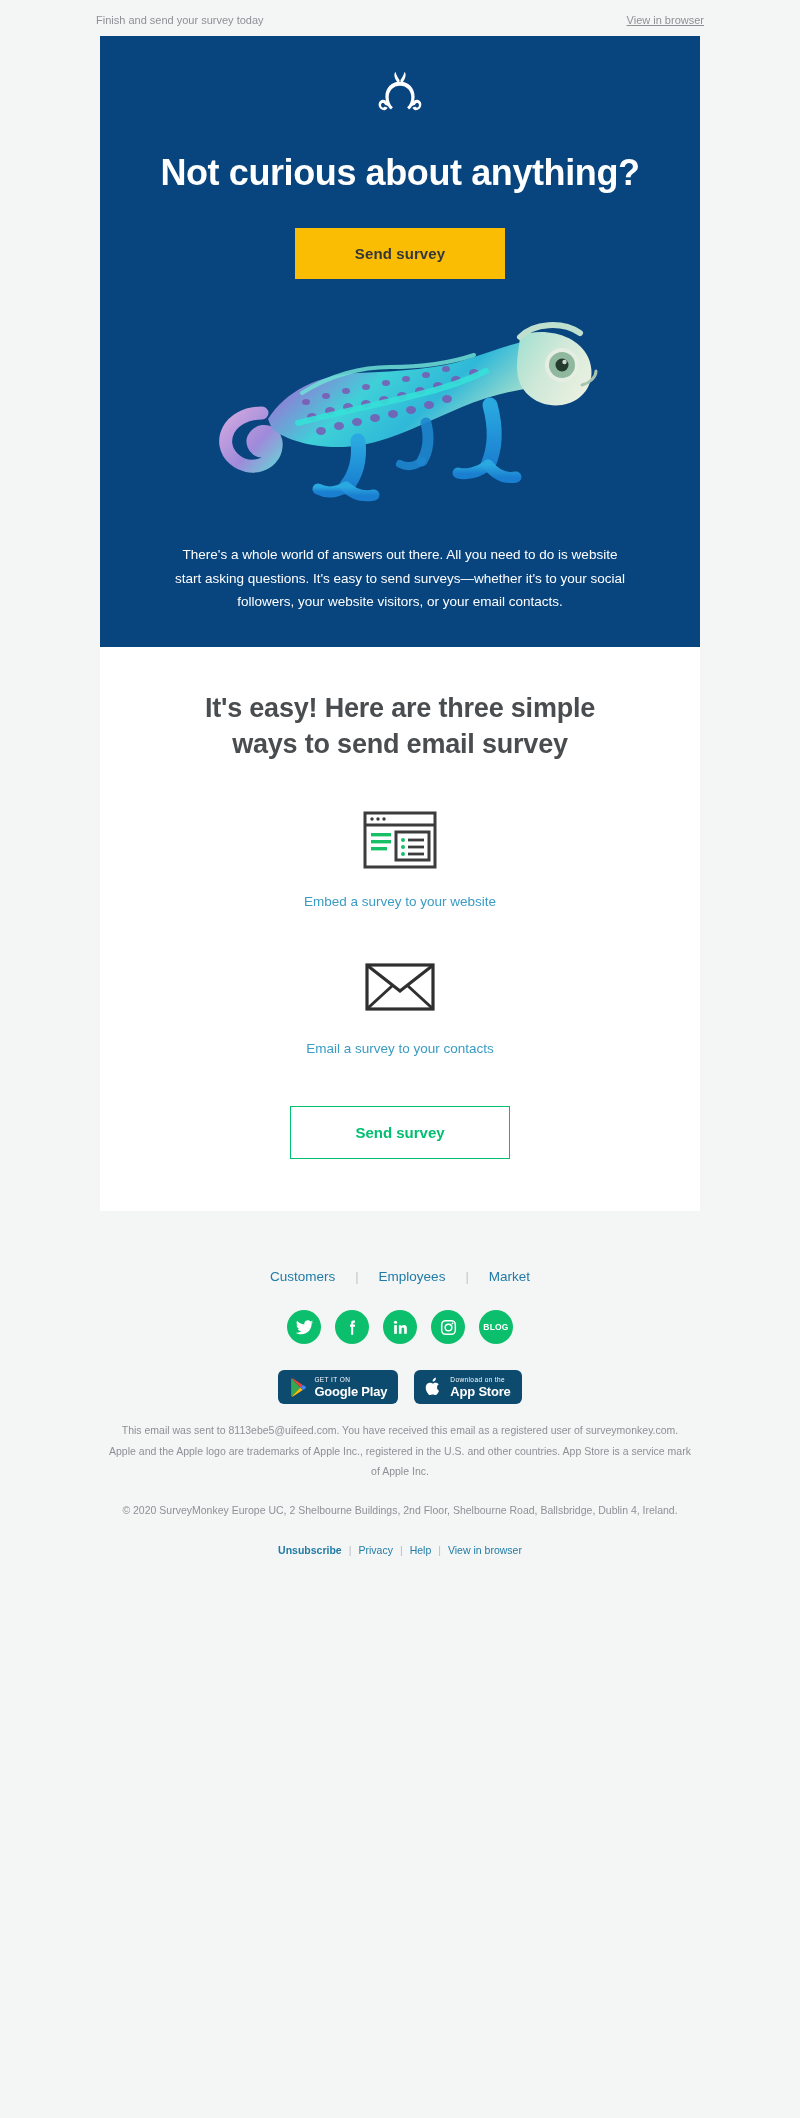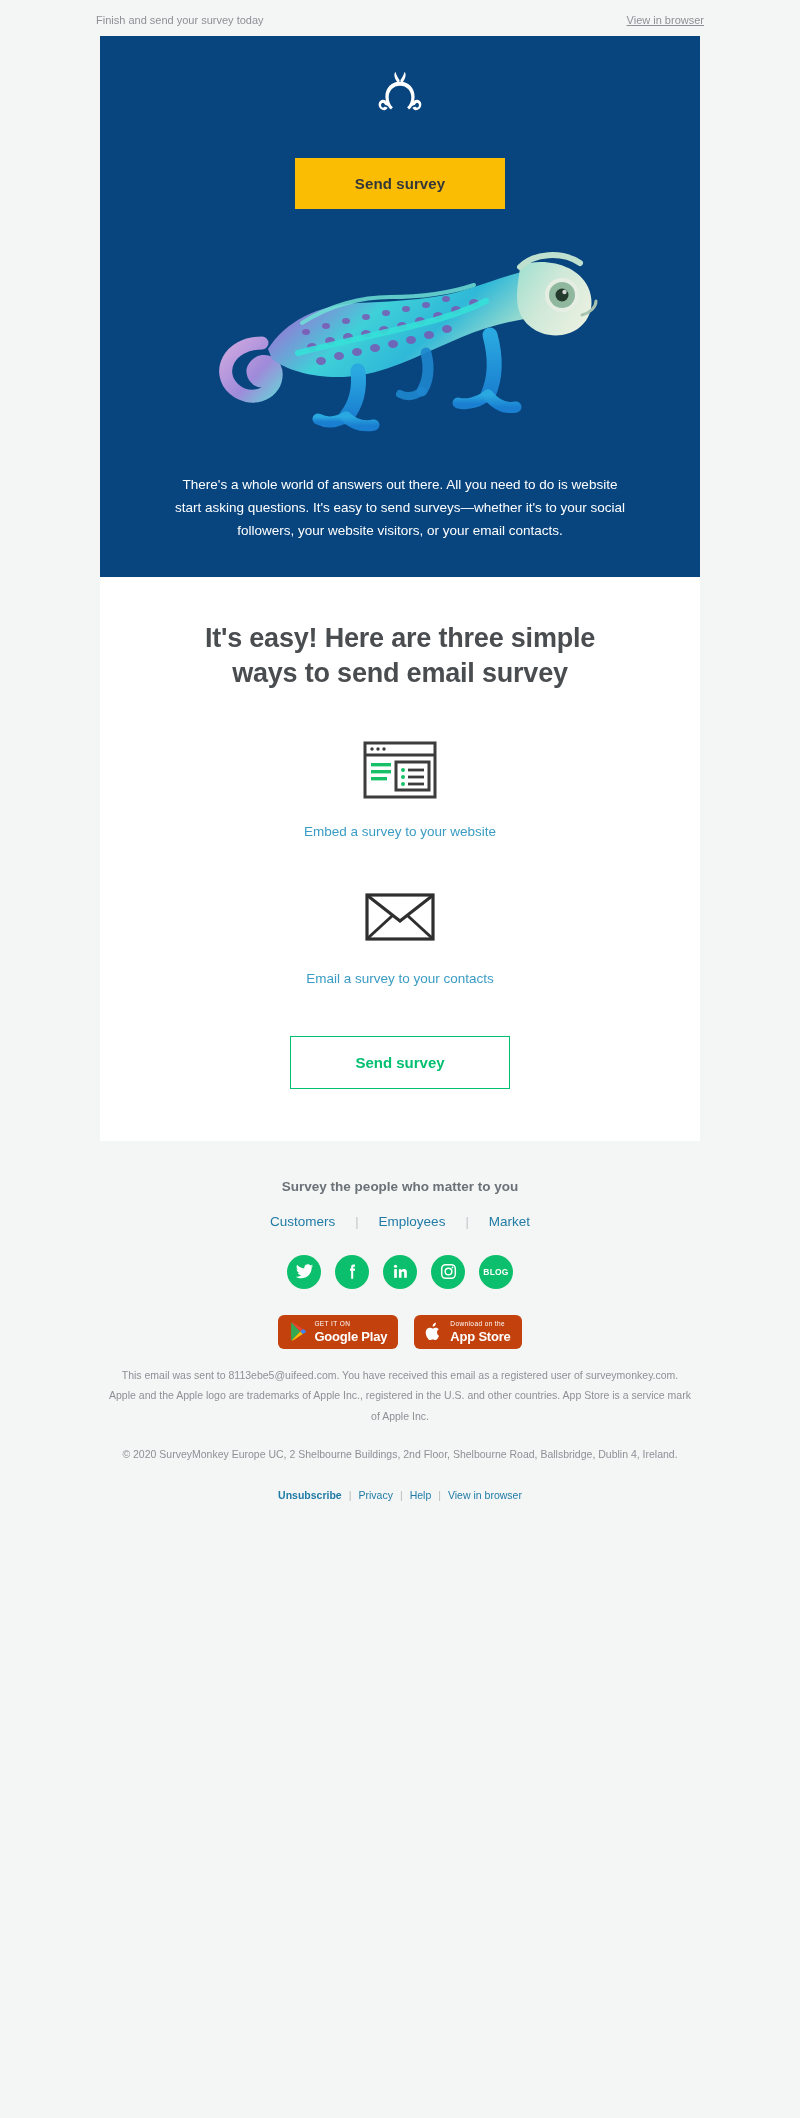--- a/index.html
+++ b/index.html
@@ -155,21 +155,21 @@
     letter-spacing:0.2px;
   }
 
   .store-row {
     margin-top:26px;
     display:flex;
     justify-content:center;
     gap:16px;
   }
   .store-badge {
-    background:#c2410c;
+    background:#0c4a6e;
     border-radius:6px;
     height:34px;
     display:flex;
     align-items:center;
     padding:0 11px;
     gap:8px;
     cursor:pointer;
   }
   .store-text { text-align:left; color:#ffffff; line-height:1; }
   .store-top { font-size:6.5px; letter-spacing:0.4px; display:block; margin-bottom:2px; }
@@ -215,20 +215,21 @@
       <span>
         <svg width="56" height="44" viewBox="0 0 56 44">
           <path d="M27.7 8.2c-2.0-2.6-3.4-5.2-3.9-7.4-0.1-0.5-0.8-0.6-1.0-0.1-0.9 2.0-0.4 5.0 1.4 7.9 0.6 0.9 1.3 1.8 2.1 2.6l1.4-3.0z" fill="#ffffff"></path>
           <path d="M28 9.5c-8.3 0-14.6 6.4-14.6 14.9 0 1.6 0.2 3.0 0.6 4.3-1.3-0.9-2.9-1.2-4.3-0.7-2.5 0.9-3.7 3.9-2.7 6.6 1.0 2.8 3.8 4.2 6.3 3.3 1.1-0.4 1.9-1.2 2.4-2.2l-3.0-1.1c-0.2 0.4-0.5 0.7-0.9 0.8-1.0 0.4-2.2-0.3-2.6-1.5-0.4-1.2 0.1-2.4 1.1-2.8 1.0-0.4 2.2 0.3 2.6 1.5l0.1 0.2 3.0 1.1c0.7 1.4 1.7 2.7 2.9 3.7l2.0-2.4c-2.6-2.2-4.2-5.6-4.2-10.0 0-6.5 4.7-11.4 11.3-11.4s11.3 4.9 11.3 11.4c0 4.4-1.6 7.8-4.2 10.0l2.0 2.4c1.2-1.0 2.2-2.3 2.9-3.7l3.0-1.1 0.1-0.2c0.4-1.2 1.6-1.9 2.6-1.5 1.0 0.4 1.5 1.6 1.1 2.8-0.4 1.2-1.6 1.9-2.6 1.5-0.4-0.1-0.7-0.4-0.9-0.8l-3.0 1.1c0.5 1.0 1.3 1.8 2.4 2.2 2.5 0.9 5.3-0.5 6.3-3.3 1.0-2.7-0.2-5.7-2.7-6.6-1.4-0.5-3.0-0.2-4.3 0.7 0.4-1.3 0.6-2.7 0.6-4.3 0-8.5-6.3-14.9-14.6-14.9z" fill="#ffffff"></path>
           <path d="M28.3 8.2c2.0-2.6 3.4-5.2 3.9-7.4 0.1-0.5 0.8-0.6 1.0-0.1 0.9 2.0 0.4 5.0-1.4 7.9-0.6 0.9-1.3 1.8-2.1 2.6l-1.4-3.0z" fill="#ffffff"></path>
           <path d="M28 20c-3.0-3.4-8.0-2.4-9.2 1.5-1.0 3.2 1.4 6.4 4.4 8.6 1.9 1.4 3.7 2.3 4.8 2.8 1.1-0.5 2.9-1.4 4.8-2.8 3.0-2.2 5.4-5.4 4.4-8.6-1.2-3.9-6.2-4.9-9.2-1.5z" fill="#08457e"></path>
         </svg>
       </span>
     </div>
 
+    <div class="hero-title">Not curious about anything?</div>
 
     <div class="hero-cta-row">
       <button class="btn-yellow">Send survey</button>
     </div>
 
     <div class="chameleon-row">
       <svg class="cham" viewBox="0 0 420 220">
         <defs>
           <linearGradient id="bodyg" x1="0" y1="0" x2="1" y2="0.4">
             <stop offset="0%" stop-color="#b98ad6"></stop>
@@ -363,21 +364,20 @@
     <div class="white-cta-row">
       <button class="btn-outline">Send survey</button>
     </div>
   </div>
 
 </div>
 </div>
 
 <div class="footer">
 
-  <div class="footer-head">Survey the people who matter to you</div>
 
   <div class="footer-links">
     <a href="#">Customers</a>
     <span class="fl-sep">|</span>
     <a href="#">Employees</a>
     <span class="fl-sep">|</span>
     <a href="#">Market</a>
   </div>
 
   <div class="social-row">

